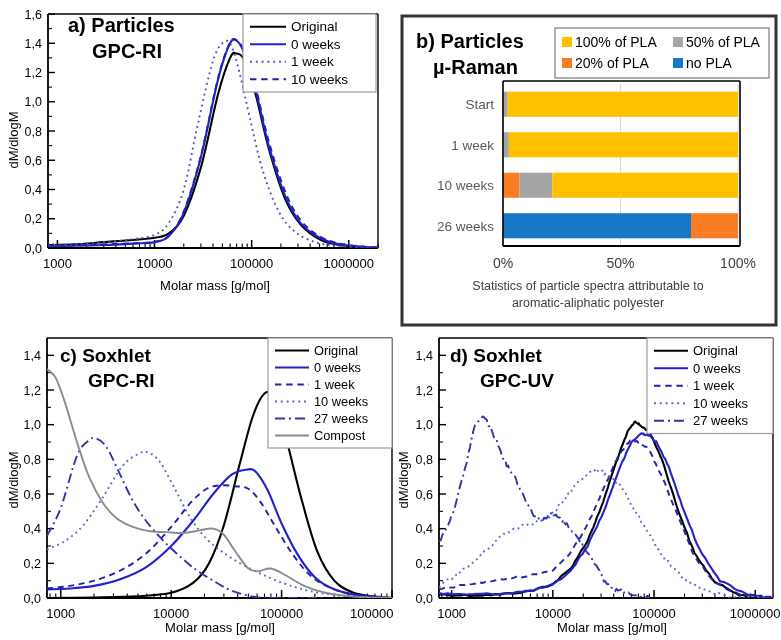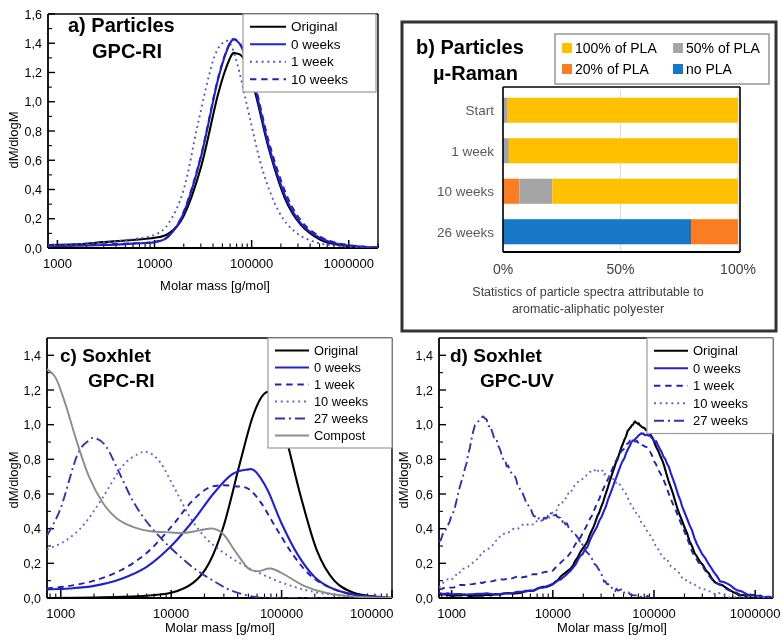--- a/index.html
+++ b/index.html
@@ -6,21 +6,21 @@
   body{
     width:781px;height:640px;
     background:#ffffff;
     font-family:"Liberation Sans", sans-serif;
     color:#000;
     overflow:hidden;
   }
   #figure{position:relative;width:781px;height:640px;}
   .panel{position:absolute;}
   #panel-a{left:0;top:0;width:396px;height:318px;}
-  #panel-b{left:400px;top:20px;width:378px;height:279px;}
+  #panel-b{left:400px;top:14px;width:378px;height:279px;}
   #panel-c{left:0;top:320px;width:400px;height:320px;}
   #panel-d{left:392px;top:320px;width:389px;height:320px;}
   svg{display:block;}
   .ttl{font-weight:bold;}
   text{font-family:"Liberation Sans", sans-serif;}
 </style>
 </head>
 <body>
 
 <div id="figure">

